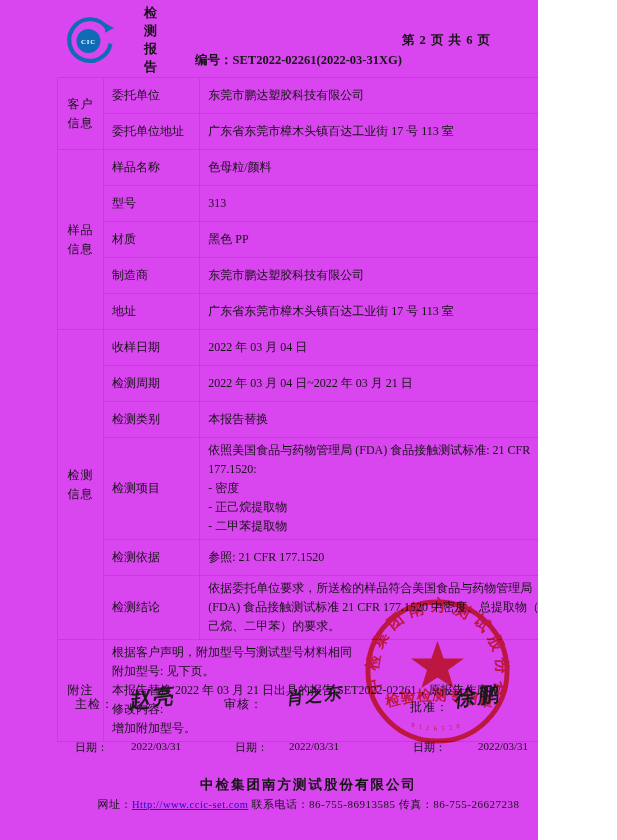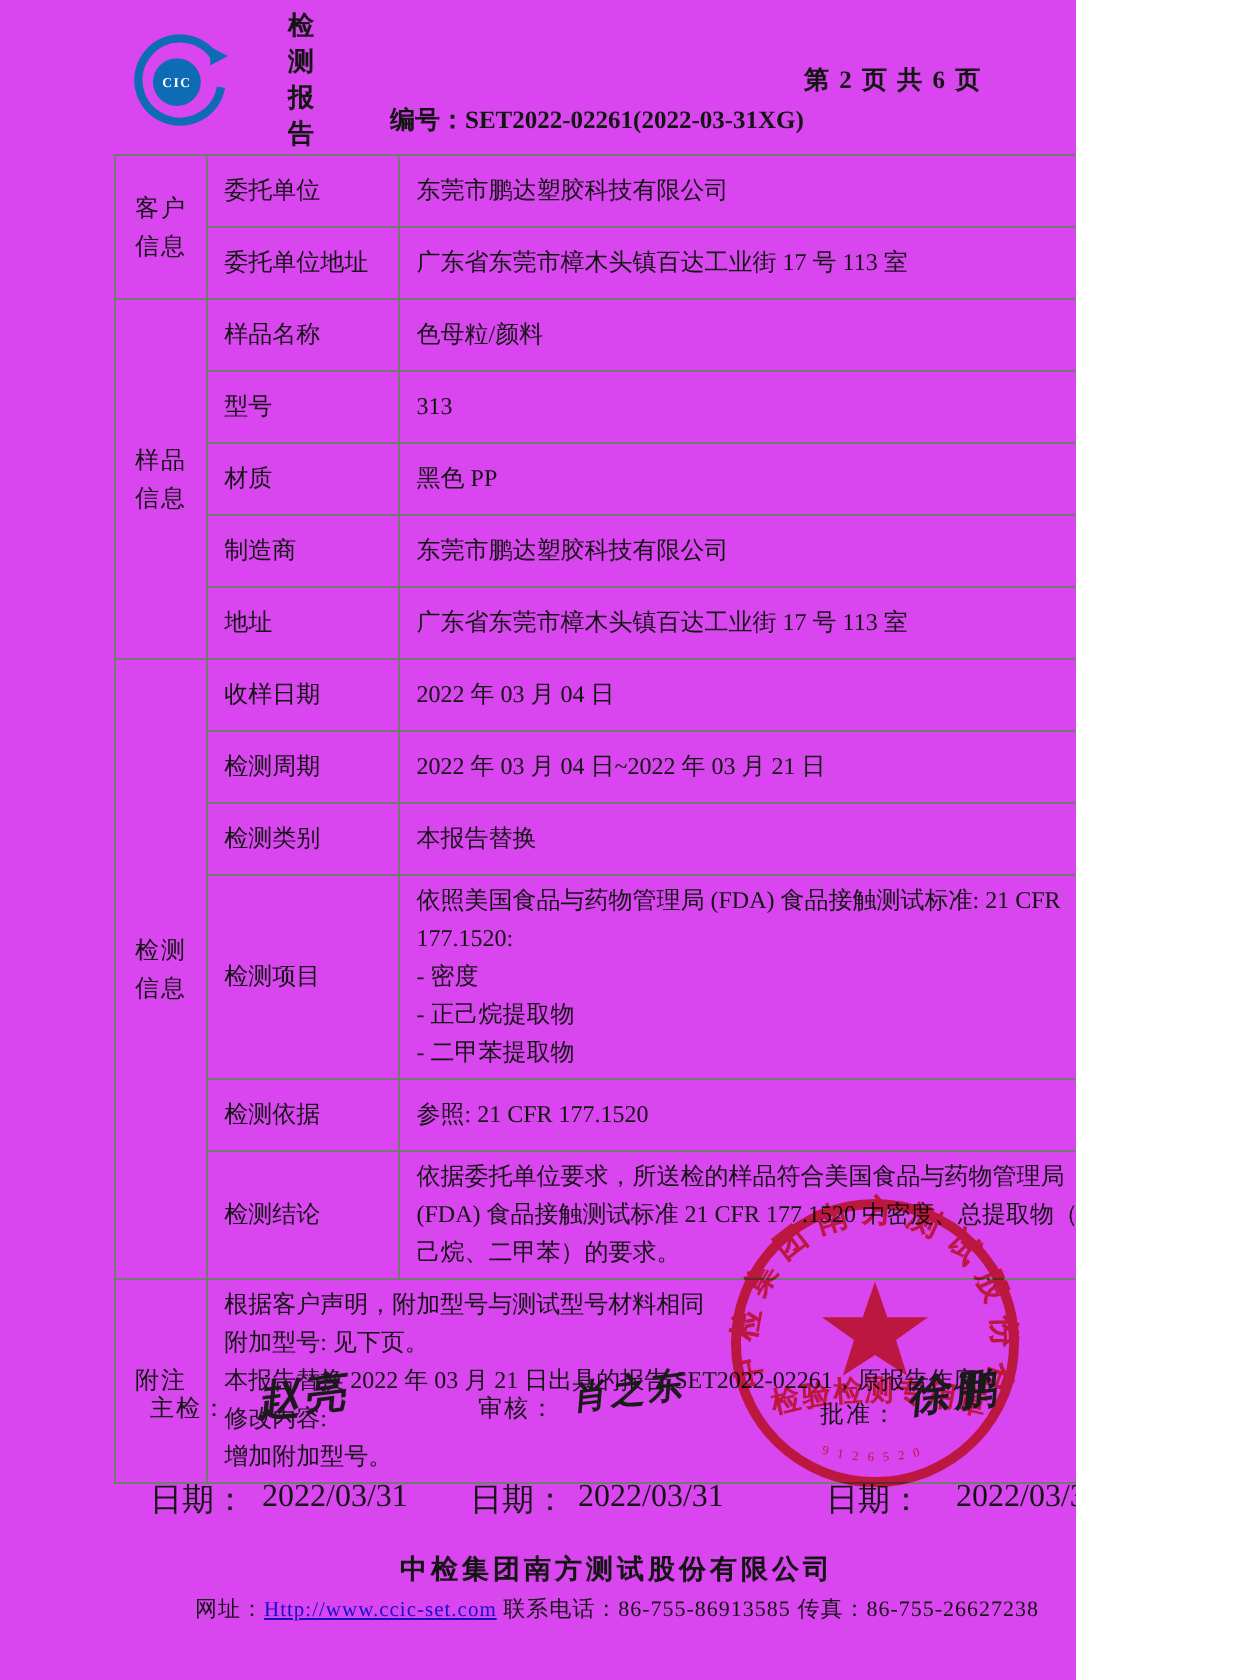--- a/index.html
+++ b/index.html
@@ -21,21 +21,21 @@
          letter-spacing:1px;}
   td.lbl{width:96px;padding-left:10px;}
   td.val{width:362px;padding-left:13px;white-space:pre-line;}
   tr.single td{height:29px;}
 
   
   .s-label{position:absolute;font-size:12px;letter-spacing:1px;}
   .signature{position:absolute;font-size:21px;font-weight:bold;color:#1a1a1a;
              font-family:"DejaVu Serif",serif;transform:rotate(-7deg) skewX(-12deg);
              letter-spacing:2px;z-index:6;}
-  .s-date{position:absolute;font-size:16px;}
+  .s-date{position:absolute;font-size:11px;}
 
   
   .stamp{position:absolute;left:363px;top:597px;width:149px;height:149px;z-index:5;
          opacity:.88;mix-blend-mode:multiply;}
 
   
   .footer{position:absolute;left:0;top:776px;width:617px;text-align:center;}
   .f-company{font-size:13.5px;font-weight:bold;letter-spacing:2px;}
   .f-line{font-size:11px;margin-top:3px;letter-spacing:.5px;}
   .f-link{color:#1a0dcc;text-decoration:underline;font-family:Liberation Serif, serif;
@@ -160,21 +160,21 @@
         <textPath href="#arcCaption" startOffset="2">检验检测专用章</textPath>
       </text>
       <text font-size="6.5" fill="#d93a2b" letter-spacing="1.5" font-family="Liberation Serif, serif">
         <textPath href="#arcSerial" startOffset="2">9 1 2 6 5 2 0 7</textPath>
       </text>
     </svg>
   </div>
 
   <div class="s-label" style="left:75px;top:696px;text-align:center;">主检：</div>
   <div class="signature" style="left:130px;top:684px;">赵亮</div>
-  <div class="s-label" style="left:239px;top:696px;">审核：</div>
+  <div class="s-label" style="left:224px;top:696px;">审核：</div>
   <div class="signature" style="left:287px;top:684px;font-size:17px;">肖之东</div>
   <div class="s-label" style="left:410px;top:699px;">批准：</div>
   <div class="signature" style="left:455px;top:682px;">徐鹏</div>
 
   <div class="s-date" style="left:75px;top:740px;">日期：</div>
   <div class="s-date" style="left:131px;top:740px;">2022/03/31</div>
   <div class="s-date" style="left:235px;top:740px;">日期：</div>
   <div class="s-date" style="left:289px;top:740px;">2022/03/31</div>
   <div class="s-date" style="left:413px;top:740px;">日期：</div>
   <div class="s-date" style="left:478px;top:740px;">2022/03/31</div>

